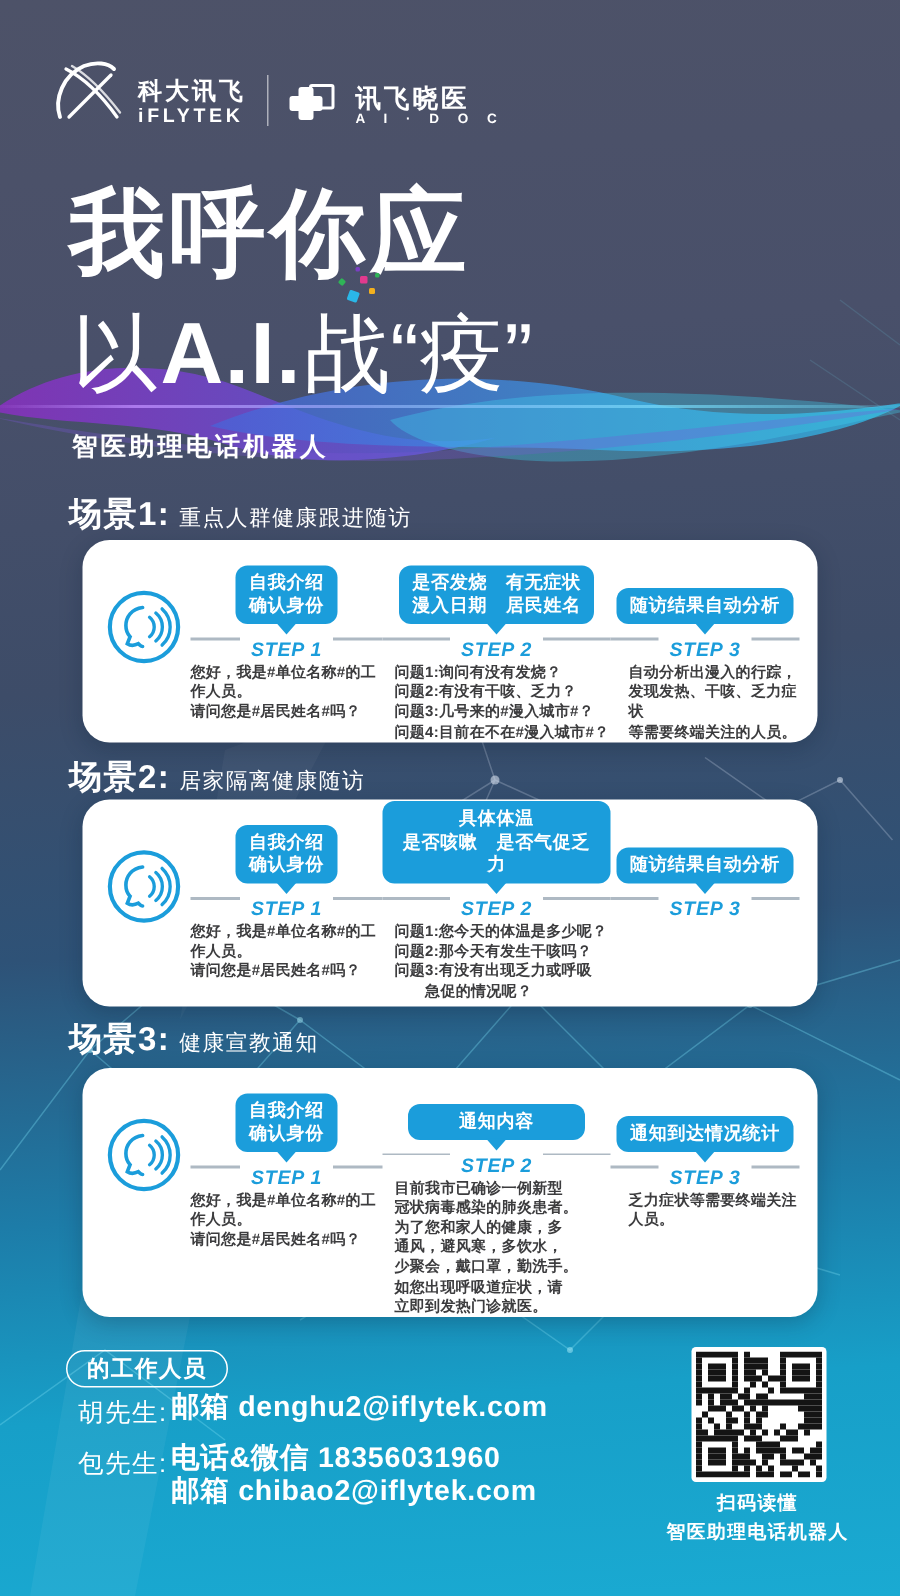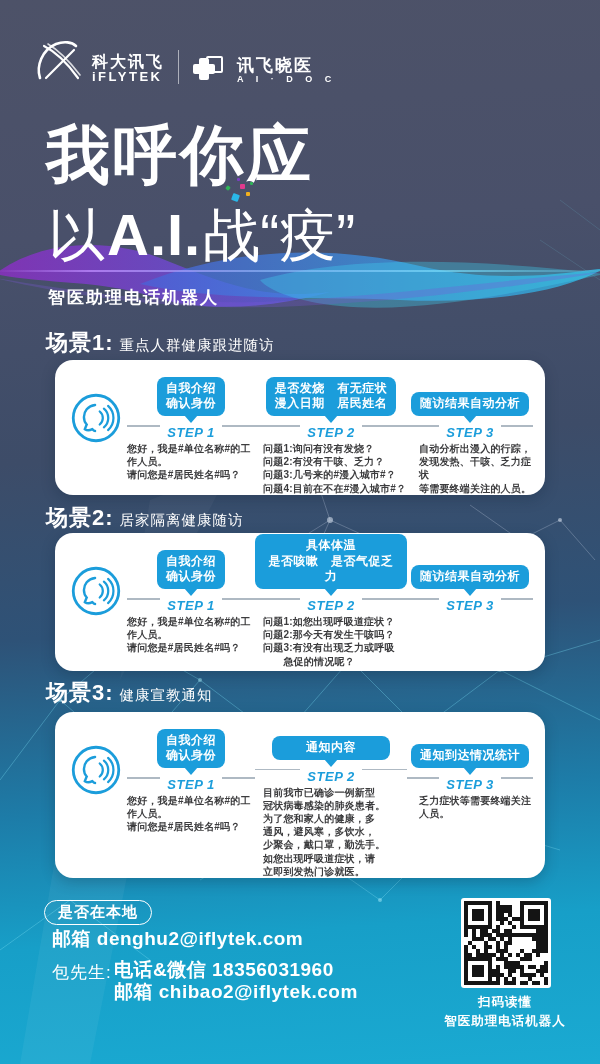--- a/index.html
+++ b/index.html
@@ -277,21 +277,21 @@
       <div class="step-col col2">
         <div class="bubble-wrap">
             <div class="bubble">具体体温
 是否咳嗽　是否气促乏力</div>
           </div>
         <div class="step-row">
             <span class="sline"></span>
             <span class="step-label">STEP 2</span>
             <span class="sline"></span>
           </div>
-        <div class="body-text">问题1:如您出现呼吸道症状？
+        <div class="body-text">问题1:您今天的体温是多少呢？
 问题2:那今天有发生干咳吗？
 问题3:有没有出现乏力或呼吸
 　　急促的情况呢？</div>
       </div>
       <div class="step-col col3">
         <div class="bubble-wrap">
             <div class="bubble">随访结果自动分析</div>
           </div>
         <div class="step-row">
             <span class="sline"></span>
@@ -355,23 +355,24 @@
             <span class="sline"></span>
             <span class="step-label">STEP 3</span>
             <span class="sline"></span>
           </div>
         <div class="body-text">乏力症状等需要终端关注人员。</div>
       </div>
     </div>
   </section>
 
   <div class="footer">
-    <div class="badge">是否在本地</div>
+    <div class="badge">的工作人员</div>
     <div class="contacts">
       <div class="contact">
+        <span class="c-name">胡先生:</span>
         <div class="c-lines">
           <span class="c-line">邮箱 denghu2@iflytek.com</span>
         </div>
       </div>
       <div class="contact">
         <span class="c-name">包先生:</span>
         <div class="c-lines">
           <span class="c-line">电话&amp;微信 18356031960</span>
           <span class="c-line">邮箱 chibao2@iflytek.com</span>
         </div>

